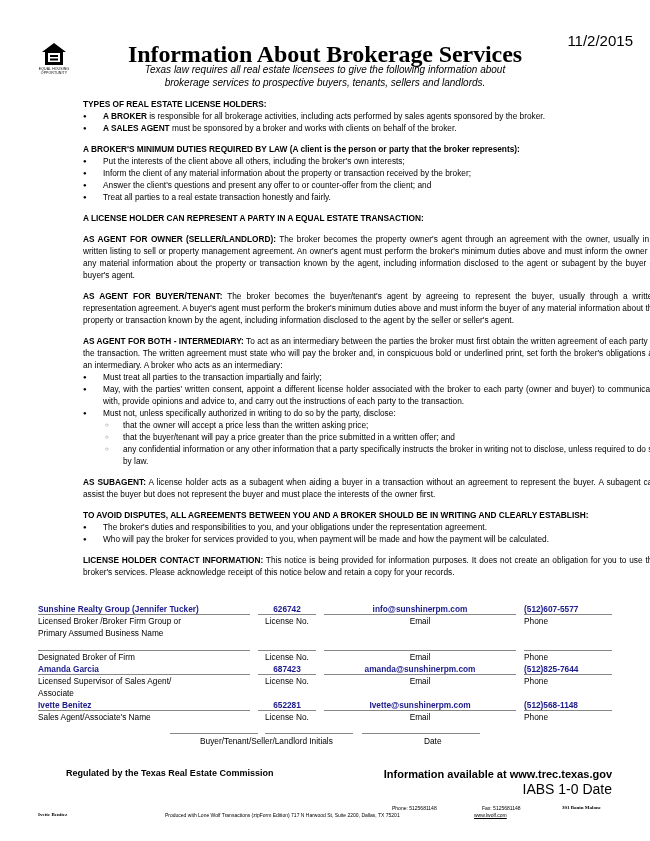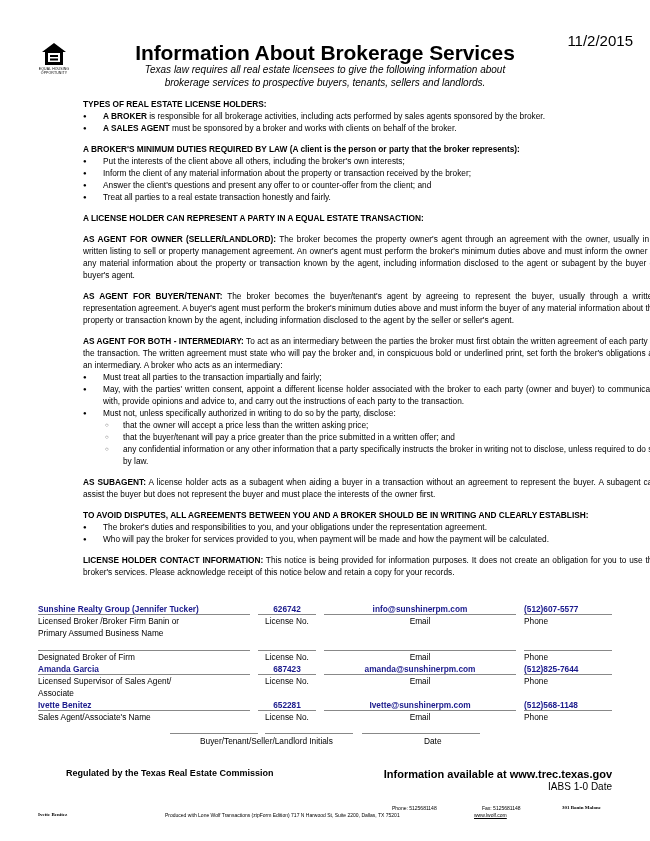--- a/index.html
+++ b/index.html
@@ -2,21 +2,21 @@
 <html><head>
   <meta charset="utf-8">
   <style>
     html, body { margin: 0; padding: 0; background: #ffffff; }
     body { width: 650px; height: 841px; position: relative; overflow: hidden; color: #000; font-family: "Liberation Sans", sans-serif; }
     .abs { position: absolute; }
     .date-top { right: 17px; top: 32px; font-size: 15px; }
     .eho { left: 38px; top: 42px; width: 32px; text-align: center; }
     .eho svg { display: block; margin: 0 auto; }
     .eho-text { font-size: 3.5px; line-height: 4px; letter-spacing: 0.1px; margin-top: 1px; }
-    .title { left: 0; width: 650px; top: 41px; text-align: center; font-family: Liberation Sans, sans-serif; font-weight: bold; font-size: 21px; letter-spacing: -0.1px; }
+    .title { left: 0; width: 650px; top: 41px; text-align: center; font-family: Liberation Serif, serif; font-weight: bold; font-size: 24px; letter-spacing: -0.1px; }
     .subtitle { left: 0; width: 650px; top: 63px; text-align: center; font-style: italic; font-size: 10px; line-height: 13px; }
     .body-text { left: 38px; width: 574px; top: 98px; font-size: 8.3px; line-height: 12px; margin-left: 45px; }
     .body-text p { margin: 0; text-align: justify; }
     .body-text .hdr { font-weight: bold; }
     .gap { height: 9px; }
     ul.blist { list-style: none; margin: 0; padding: 0; }
     ul.blist > li { position: relative; padding-left: 20px; text-align: justify; }
     ul.blist > li::before { content: "\25CF"; position: absolute; left: 0; top: 0; font-size: 6px; line-height: 12px; }
     ul.clist { list-style: none; margin: 0; padding: 0; }
     ul.clist > li { position: relative; padding-left: 20px; text-align: justify; }
@@ -27,21 +27,21 @@
     .c1 { width: 212px; }
     .c2 { width: 58px; margin-left: 8px; text-align: center; }
     .c3 { width: 192px; margin-left: 8px; text-align: center; }
     .c4 { width: 88px; margin-left: 8px; text-align: left; }
     .val { color: #1a1a8c; font-weight: bold; border-bottom: 1px solid #888; }
     .blank { border-bottom: 1px solid #888; }
     .initials-row { left: 170px; top: 733px; font-size: 8.3px; width: 320px; }
     .line { position: absolute; height: 1px; background: #888; top: 0; }
     .footer-left { left: 38px; top: 768px; font-size: 9px; font-weight: bold; padding-left: 28px; }
     .footer-right { right: 38px; top: 768px; font-size: 11px; font-weight: bold; }
-    .iabs { right: 38px; top: 781px; font-size: 10px; }
+    .iabs { right: 38px; top: 781px; font-size: 14px; }
     .tiny { font-size: 5px; font-family: "Liberation Serif", serif; }
     .tiny-sans { font-size: 5px; }
     a.lw { color: #000; text-decoration: underline; }
   </style>
 </head>
 <body>
 
 <div class="abs date-top">11/2/2015</div>
 
 <div class="abs eho">
@@ -119,21 +119,21 @@
 
 <div class="abs contact">
 
   <div class="crow">
     <div class="c1 val">Sunshine Realty Group (Jennifer Tucker)</div>
     <div class="c2 val">626742</div>
     <div class="c3 val">info@sunshinerpm.com</div>
     <div class="c4 val">(512)607-5577</div>
   </div>
   <div class="crow">
-    <div class="c1">Licensed Broker /Broker Firm Banin or</div>
+    <div class="c1">Licensed Broker /Broker Firm Group or</div>
     <div class="c2">License No.</div>
     <div class="c3">Email</div>
     <div class="c4">Phone</div>
   </div>
   <div class="crow">
     <div class="c1">Primary Assumed Business Name</div>
   </div>
 
   <div class="crow">
     <div class="c1 blank"></div>

